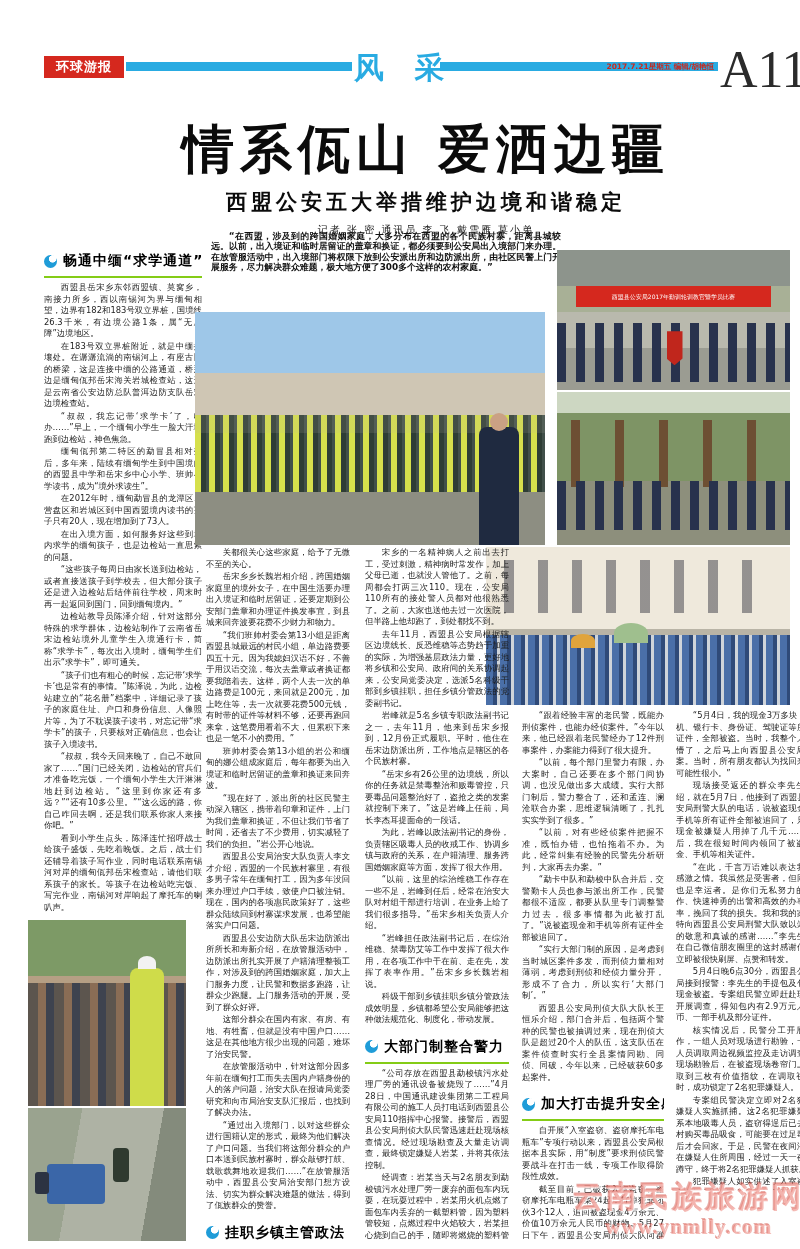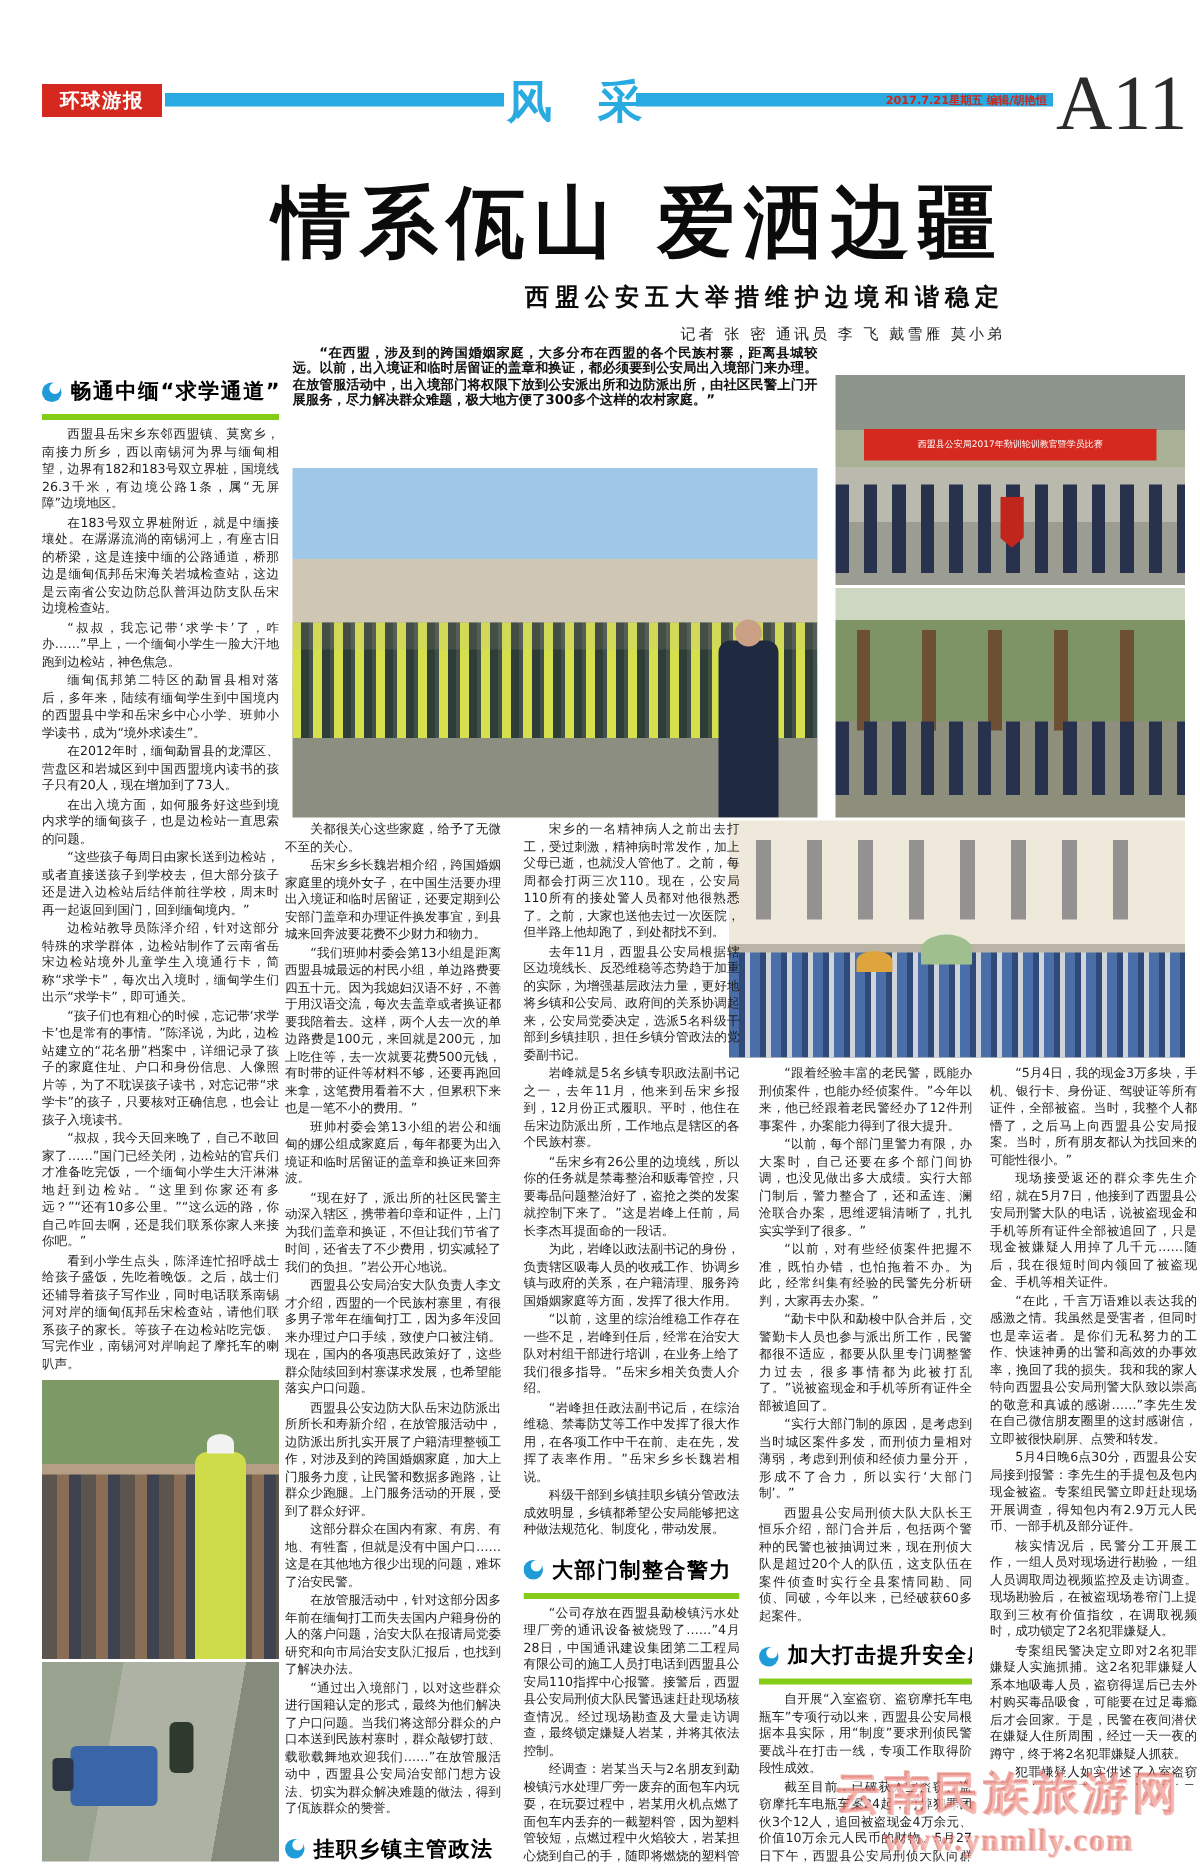--- a/index.html
+++ b/index.html
@@ -1,35 +1,35 @@
 <!DOCTYPE html>
 <html><head>
 <meta charset="utf-8">
 <style>
   html,body{margin:0;padding:0;background:#ffffff;}
   body{width:800px;height:1249px;position:relative;font-family:"DejaVu Sans","Liberation Sans",sans-serif;overflow:hidden;}
-  .abs{position:absolute;}
+  .abs{position:absolute;margin-left:16px;}
   
   .paper-box{left:28px;top:56px;width:80px;height:22px;background:#d5281e;color:#fff;font-weight:bold;
     font-size:13px;letter-spacing:1px;display:flex;align-items:center;justify-content:center;}
   .bar{background:#29abe2;height:9px;top:62px;}
   .bar1{left:110px;width:226px;}
   .bar2{left:424px;width:278px;}
   .section-title{left:338px;top:48px;width:86px;color:#29abe2;font-size:30px;font-weight:900;
     letter-spacing:10px;text-align:left;white-space:nowrap;}
   .dateline{left:520px;top:62px;width:178px;height:9px;color:#c8281e;font-size:7.5px;font-weight:bold;
     text-align:right;line-height:9px;padding-right:6px;}
   .page-no{left:704px;top:40px;font-family:"Liberation Serif","DejaVu Serif",serif;font-size:52px;color:#2b2b2b;}
   
-  .headline{left:150px;top:118px;width:520px;text-align:right;color:#0b0b0b;}
+  .headline{left:150px;top:118px;width:520px;text-align:center;color:#0b0b0b;}
   .headline h1{margin:0;font-size:52px;font-weight:900;letter-spacing:6px;line-height:62px;}
-  .headline h2{margin:8px 0 0;font-size:16px;font-weight:800;letter-spacing:4px;}
+  .headline h2{margin:8px 0 0;font-size:21px;font-weight:800;letter-spacing:4px;}
   .byline{margin-top:7px;font-size:10px;letter-spacing:2px;color:#222;}
   
-  .sec-head{display:flex;align-items:center;gap:6px;border-bottom:4px solid #84cc16;
+  .sec-head{display:flex;align-items:center;gap:6px;border-bottom:2px solid #84cc16;
     padding:4px 0 6px;margin:8px 0 4px;}
   .dot-icon{width:13px;height:13px;border-radius:50%;flex:0 0 13px;
     background:radial-gradient(circle at 66% 30%, #ffffff 0 27%, #1f9cd8 32%);}
   .sec-head b{font-size:14px;color:#000;letter-spacing:1px;white-space:nowrap;}
   
   .txtcol{overflow:hidden;}
   .txtcol p, .sidebar-text p{font-size:8.4px;line-height:11.5px;color:#1d1d1d;margin:0 0 1px;
     text-align:justify;text-indent:2em;}
   .sidebar-text{left:28px;top:240px;width:158px;height:678px;overflow:hidden;}
   .col2{left:190px;top:547px;width:144px;height:695px;}

